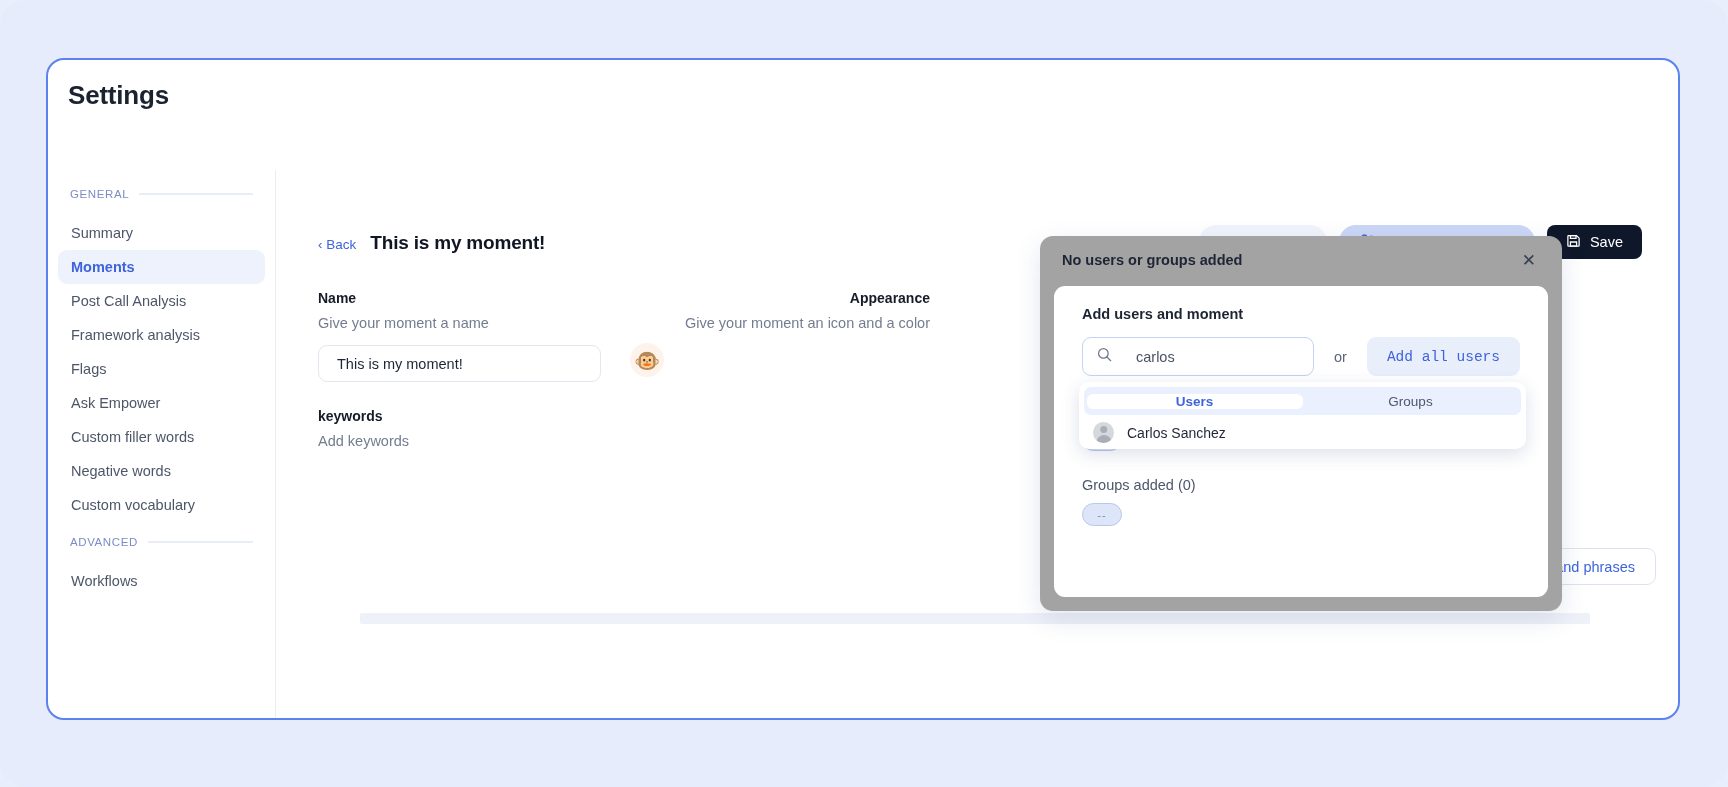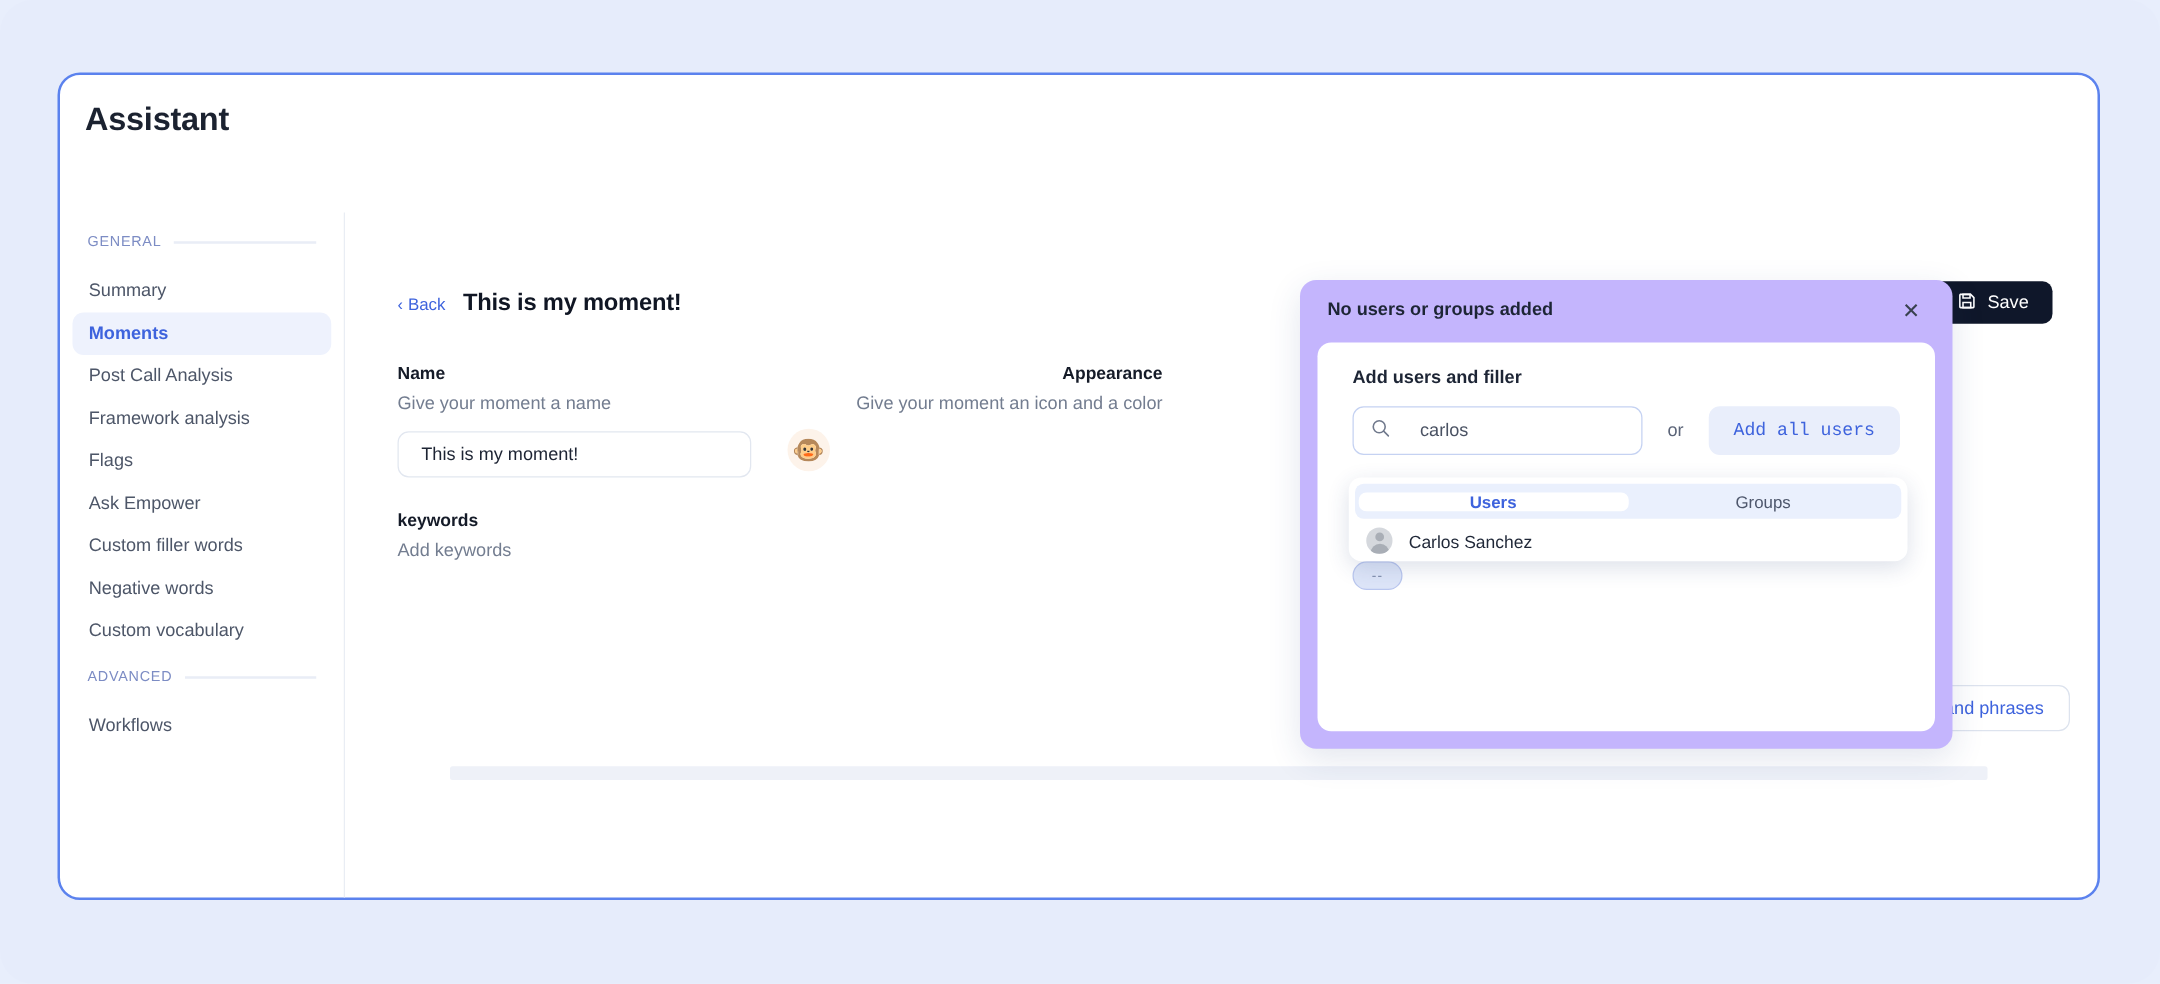--- a/index.html
+++ b/index.html
@@ -156,23 +156,23 @@
     position: absolute; right: 22px; top: 258px;
     height: 37px; padding: 0 20px;
     display: flex; align-items: center;
     border: 1.5px solid #dde3ee; border-radius: 9px;
     background: #fff; color: #3e63dd; font-size: 14.5px;
     white-space: nowrap; cursor: pointer;
   }
 
   
   #users-popover {
-    position: absolute; left: 1040px; top: 224px;
+    position: absolute; left: 1040px; top: 236px;
     width: 522px; height: 375px;
-    background: #c4b5fd;
+    background: #a3a3a3;
     border-radius: 13px;
     box-shadow: 0 8px 26px rgba(40,60,120,0.13);
     z-index: 40;
   }
   #popover-head {
     position: absolute; left: 0; top: 0; right: 0; height: 48px;
     display: flex; align-items: center; justify-content: space-between;
     padding: 0 22px;
   }
   #popover-title { font-size: 14.5px; font-weight: 700; color: #1d2535; }
@@ -254,21 +254,21 @@
   }
   #result-name { font-size: 14px; color: #1f2737; }
 </style>
 </head>
 <body>
 
 <div id="outer-frame">
 
   <div id="settings-card">
 
-    <div id="page-title">Assistant</div>
+    <div id="page-title">Settings</div>
 
 
     <div id="sidebar">
 
       <div class="nav-section">
         <span class="sec-label">GENERAL</span>
         <span class="sec-rule"></span>
       </div>
 
       <div class="nav-item">Summary</div>
@@ -358,39 +358,40 @@
   </div>
 
   <div id="users-popover">
 
     <div id="popover-head">
       <span id="popover-title">No users or groups added</span>
       <span id="popover-close">✕</span>
     </div>
 
     <div id="popover-body">
-      <div id="add-users-label">Add users and filler</div>
+      <div id="add-users-label">Add users and moment</div>
 
       <div id="search-row">
         <div id="search-box">
           <span>
             <svg width="15" height="15" viewBox="0 0 16 16" fill="none" stroke="#6b7governor">
               <circle cx="6.8" cy="6.8" r="5.1" stroke="#70798c" stroke-width="1.35"></circle>
               <line x1="10.6" y1="10.6" x2="14.6" y2="14.6" stroke="#70798c" stroke-width="1.35" stroke-linecap="round"></line>
             </svg>
           </span>
           <input id="search-input" type="text" value="carlos" style="">
         </div>
         <span id="or-text">or</span>
         <button id="add-all-btn">Add all users</button>
       </div>
 
       <div class="added-label">Users added (0)</div>
       <div class="empty-chip">--</div>
 
+      <div class="added-label">Groups added (0)</div>
       <div class="empty-chip">--</div>
     </div>
   </div>
 
   <div id="results-dropdown">
     <div id="seg-tabs">
       <div class="seg active">Users</div>
       <div class="seg">Groups</div>
     </div>
     <div id="result-row">

